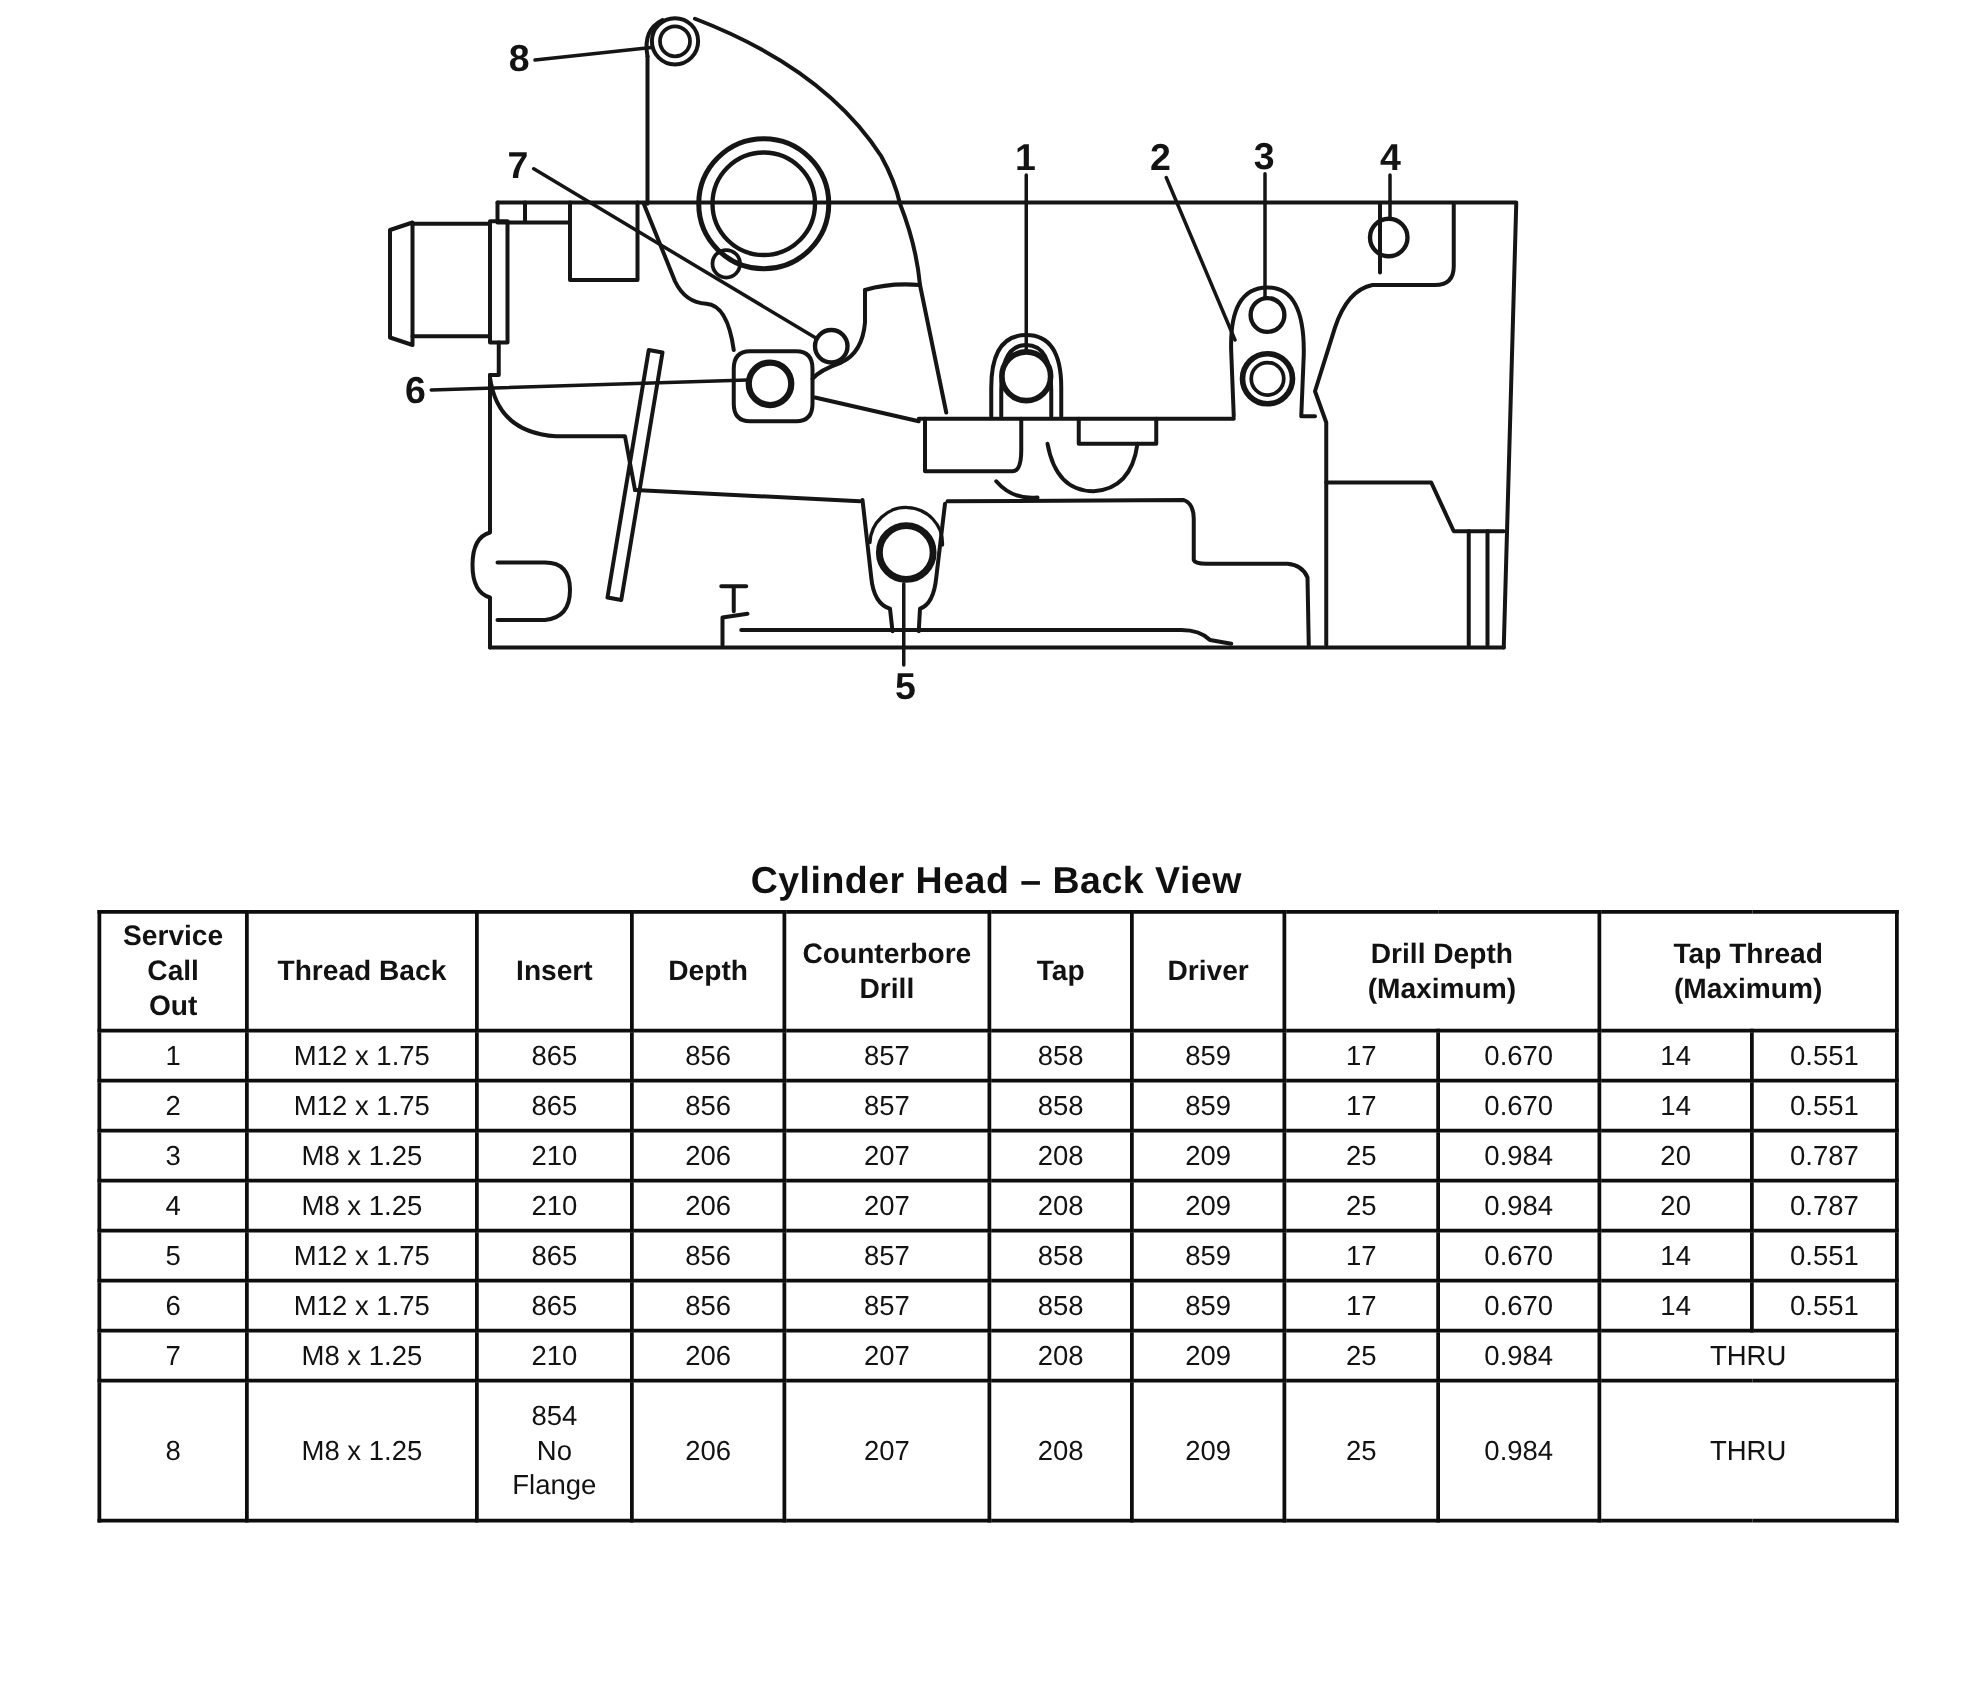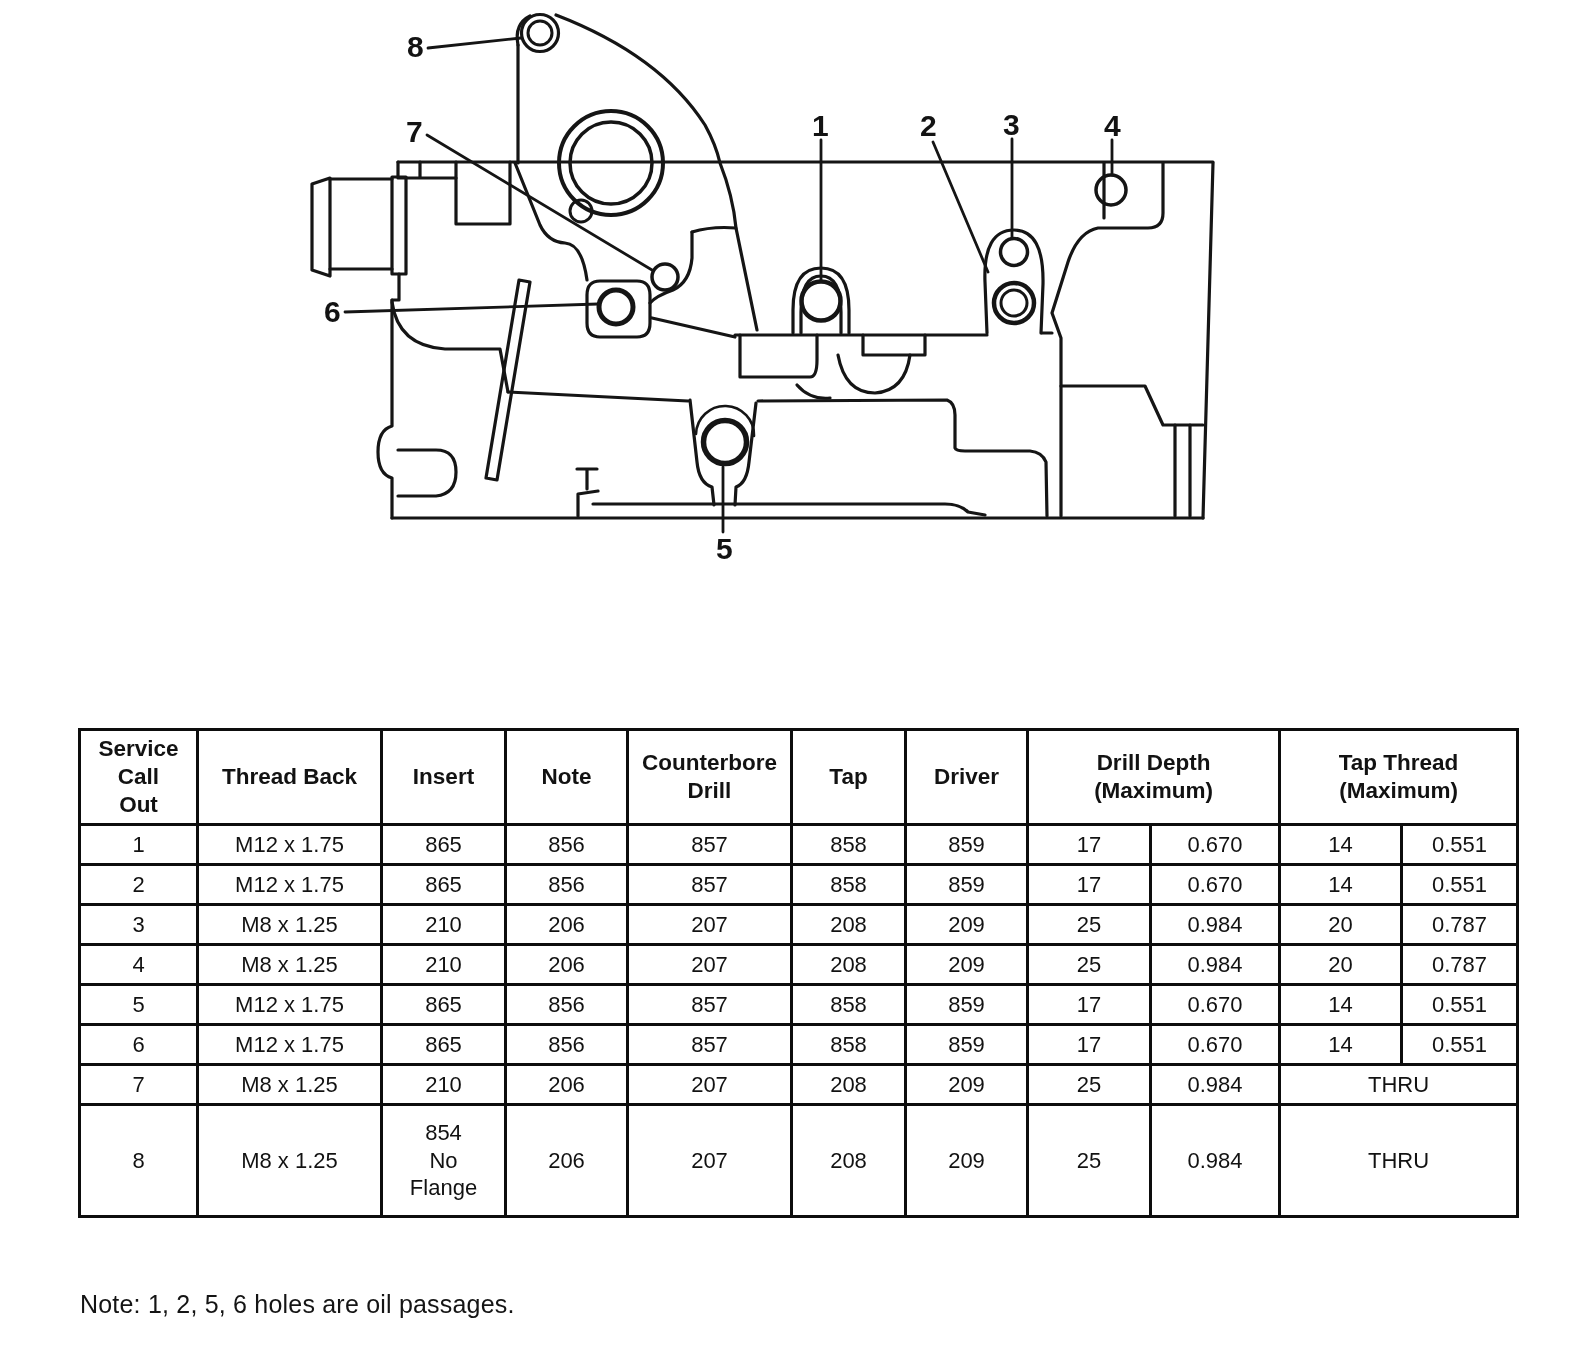--- a/index.html
+++ b/index.html
@@ -145,20 +145,21 @@
         <text class="callout" x="1003" y="135">3</text>
         <text class="callout" x="1104" y="136">4</text>
         <text class="callout" x="716" y="559">5</text>
         <text class="callout" x="324" y="322">6</text>
         <text class="callout" x="406" y="142">7</text>
         <text class="callout" x="407" y="57">8</text>
       </g>
     </svg>
   </div>
 
+  <div class="fig-title">Cylinder Head – Back View</div>
 
   <table class="spec">
     <colgroup>
       <col style="width:118px">
         <col style="width:184px">
         <col style="width:124px">
       <col style="width:122px">
         <col style="width:164px">
         <col style="width:114px">
       <col style="width:122px">
@@ -167,21 +168,21 @@
       <col style="width:122px">
         <col style="width:116px">
     </colgroup>
     <tbody>
         <tr class="r-head">
       <th>Service
 Call
 Out</th>
       <th class="vbottom">Thread Back</th>
       <th class="vbottom">Insert</th>
-      <th class="vbottom">Note</th>
+      <th class="vbottom">Depth</th>
       <th class="vbottom">Counterbore
 Drill</th>
       <th class="vbottom">Tap</th>
       <th class="vbottom">Driver</th>
       <th colspan="2">Drill Depth
 (Maximum)</th>
       <th colspan="2">Tap Thread
 (Maximum)</th>
     </tr>
     <tr class="r-data">
@@ -284,15 +285,14 @@
       <td>207</td>
       <td>208</td>
       <td>209</td>
       <td>25</td>
       <td>0.984</td>
       <td colspan="2">THRU</td>
     </tr>
   </tbody>
     </table>
 
-  <div class="note">Note: 1, 2, 5, 6 holes are oil passages.</div>
 
 </div>
 
 </body></html>

